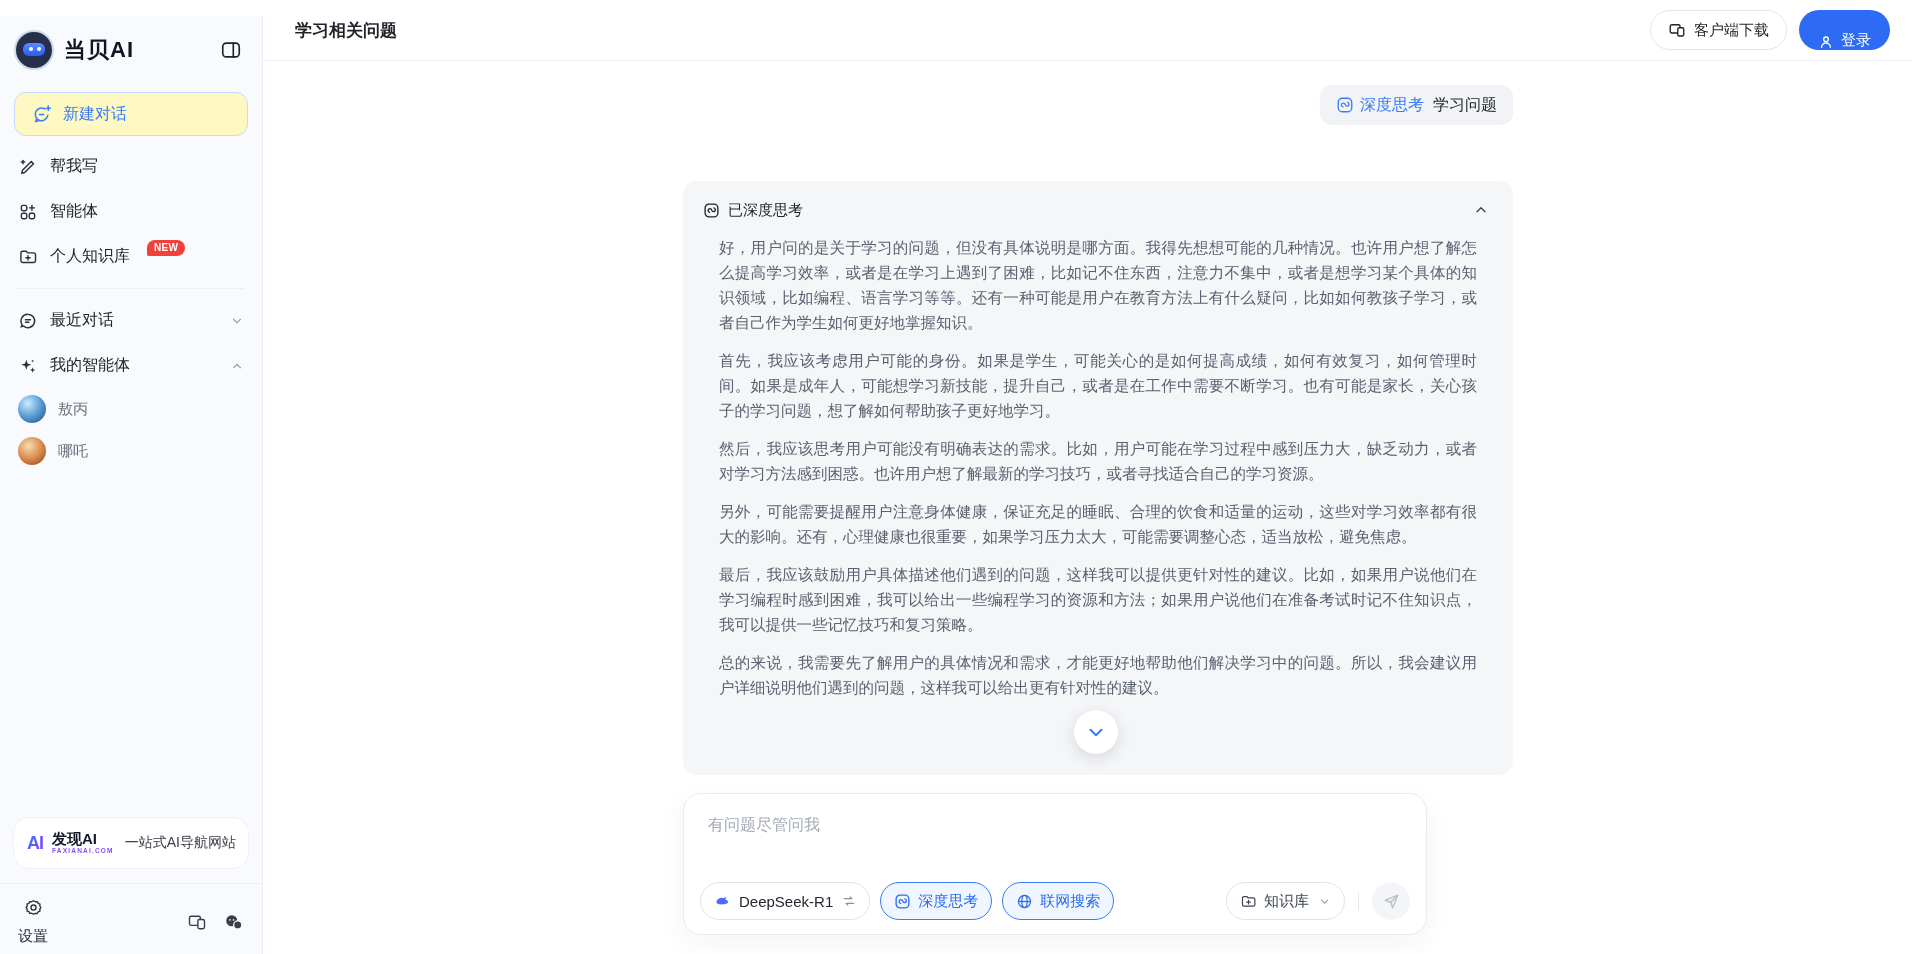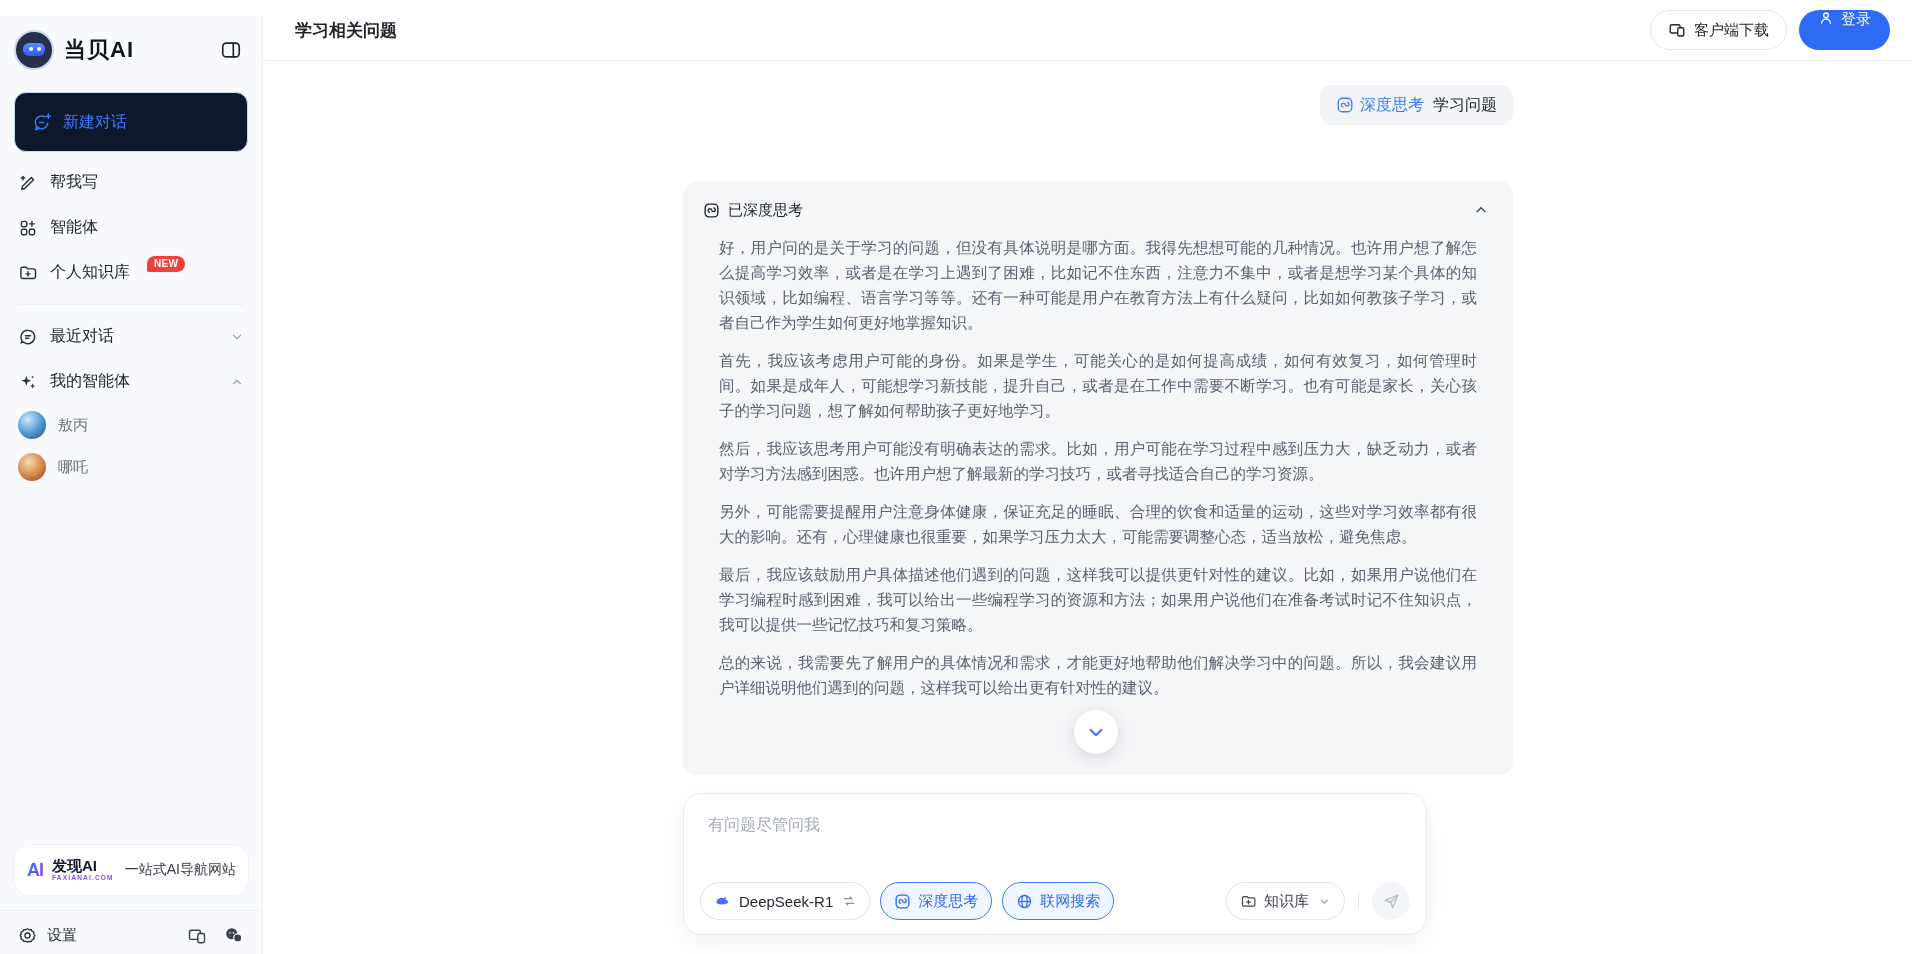--- a/index.html
+++ b/index.html
@@ -20,22 +20,22 @@
   .brand-avatar{ width:40px; height:40px; border-radius:50%;
     background:#27304b; border:2px solid #cfd9ec; position:relative; flex:0 0 auto;}
   .brand-avatar::before{ content:""; position:absolute; left:7px; top:11px; width:22px; height:13px;
     border-radius:6px; background:linear-gradient(180deg,#5d8bff,#2b5cf0); }
   .brand-avatar::after{ content:""; position:absolute; left:13px; top:15px; width:4px; height:4px;
     border-radius:50%; background:#fff; box-shadow:8px 0 0 #fff; }
   .brand-name{ font-size:22px; font-weight:700; letter-spacing:1px; color:#111521; }
   .collapse-btn{ margin-left:auto; background:none; border:none; cursor:pointer; color:#1f2329; padding:4px;}
 
   .new-chat{
-    margin:10px 14px 8px; height:60px; border-radius:12px;
-    border:1px solid #c6dbff; background:#0f172a; color:#3a7bfa;
+    margin:10px 14px 8px; height:44px; border-radius:12px;
+    border:1px solid #c6dbff; background:#fef9c3; color:#3a7bfa;
     display:flex; align-items:center; gap:11px; padding:0 17px;
     font-size:16px; font-family:inherit; cursor:pointer; font-weight:500;
   }
   .nav-item, .section-row, .agent-row{
     display:flex; align-items:center; gap:12px;
     height:45px; padding:0 18px; font-size:16px; color:#23272f; cursor:pointer;
   }
   .nav-item .ic, .section-row .ic{ color:#2a2f3a; }
   .badge-new{
     background:#f2413b; color:#fff; font-size:10px; font-weight:700;
@@ -76,21 +76,21 @@
   }
   .page-title{ font-size:17px; font-weight:600; color:#1f2329; }
   .topbar-right{ margin-left:auto; display:flex; gap:12px; align-items:center; }
   .btn-download{
     height:40px; border:1px solid #e3e6eb; border-radius:20px; background:#fff;
     display:flex; align-items:center; gap:8px; padding:0 17px;
     font-size:15px; font-family:inherit; color:#1f2329; cursor:pointer;
   }
   .btn-login{
     height:40px; border:none; border-radius:20px; background:#2d6bf5; color:#fff;
-    display:flex; align-items:flex-start; gap:7px; padding:0 19px;
+    display:flex; align-items:flex-end; gap:7px; padding:0 19px;
     font-size:15px; font-family:inherit; cursor:pointer;
   }
 
   
   .main{ position:absolute; left:263px; top:61px; width:1649px; height:893px; background:#fff; }
   .chat-col{ position:absolute; left:420px; top:0; width:830px; height:100%; }
 
   .user-msg{
     position:absolute; top:24px; right:0;
     background:#f1f3f6; border-radius:12px; padding:0 16px; height:40px;
@@ -260,21 +260,21 @@
     <div class="promo-card">
       <span class="ai-mark">AI</span>
       <span class="promo-brand">
         <span class="promo-name">发现AI</span>
         <span class="promo-domain">FAXIANAI.COM</span>
       </span>
       <span class="promo-tagline">一站式AI导航网站</span>
     </div>
     <div class="settings-divider"></div>
     <div class="settings-row">
-      <button class="ibtn" style="background:none;border:none;cursor:pointer;color:#2a2f3a;display:flex;align-items:center;gap:10px;font-size:15px;font-family:inherit;">
+      <button class="ibtn" style="background:none;border:none;cursor:pointer;color:#2a2f3a;display:flex;align-items:center;gap:10px;font-size:15px;font-family:inherit;flex-direction:column;">
         <span>
           <svg width="19" height="19" viewBox="0 0 24 24" fill="none" stroke="currentColor" stroke-width="1.7" stroke-linejoin="round">
             <path d="M12 3.5l2.2 1.2 2.5-.2 1.2 2.2 2.3.9-.2 2.5 1.3 2-1.3 1.9.2 2.5-2.3.9-1.2 2.2-2.5-.2L12 20.5l-2.2-1.2-2.5.2-1.2-2.2-2.3-.9.2-2.5L2.7 12 4 10.1l-.2-2.5 2.3-.9 1.2-2.2 2.5.2L12 3.5Z"></path>
             <circle cx="12" cy="12" r="3.2"></circle>
           </svg>
         </span>
         <span>设置</span>
       </button>
       <span class="right-icons">
         <button class="ibtn">

